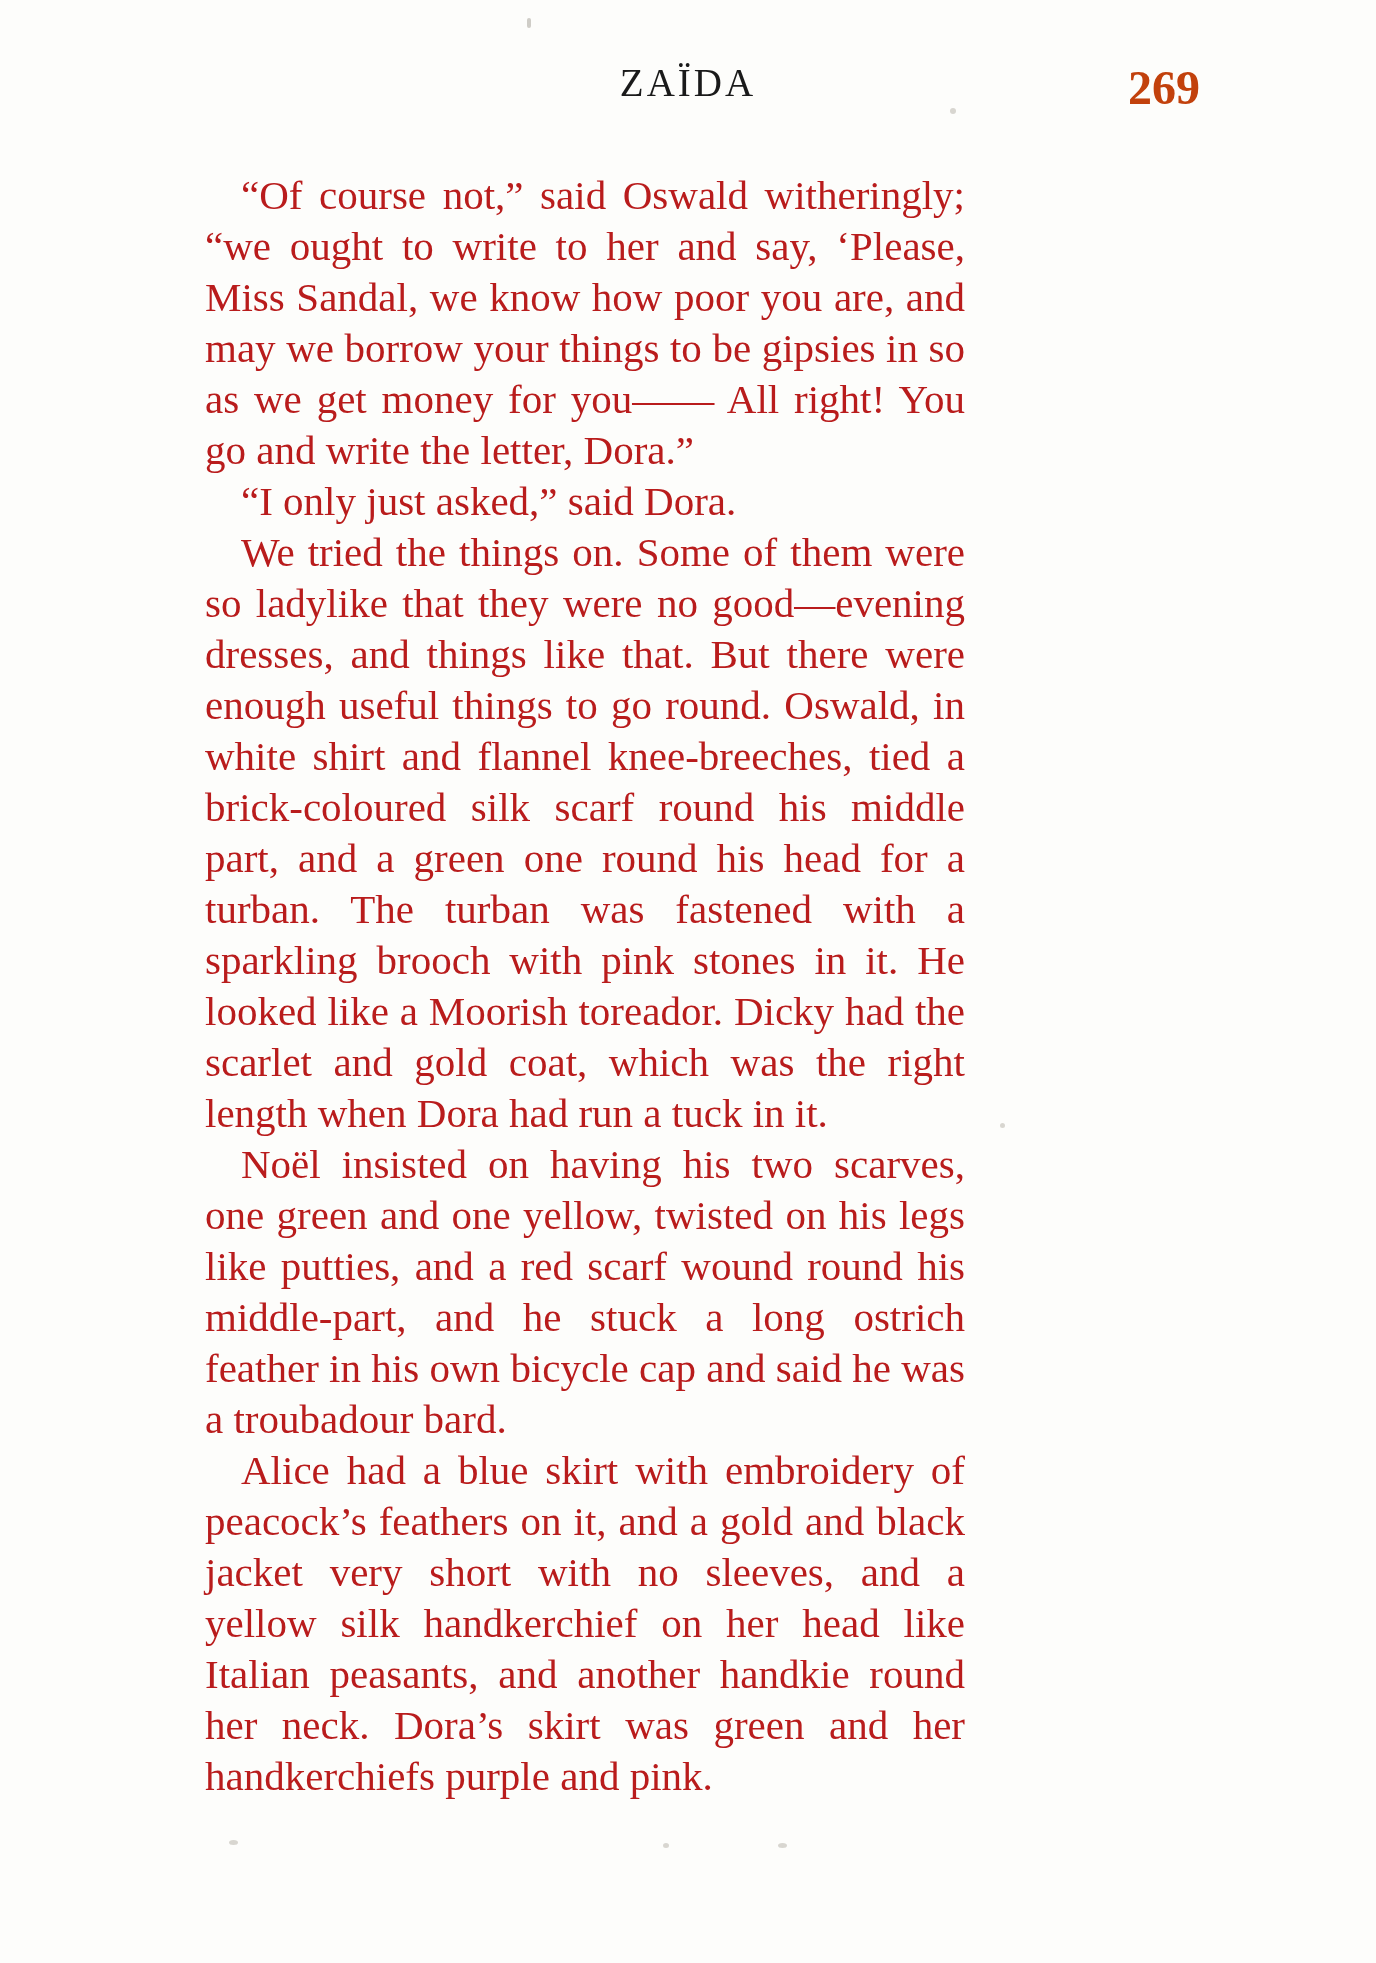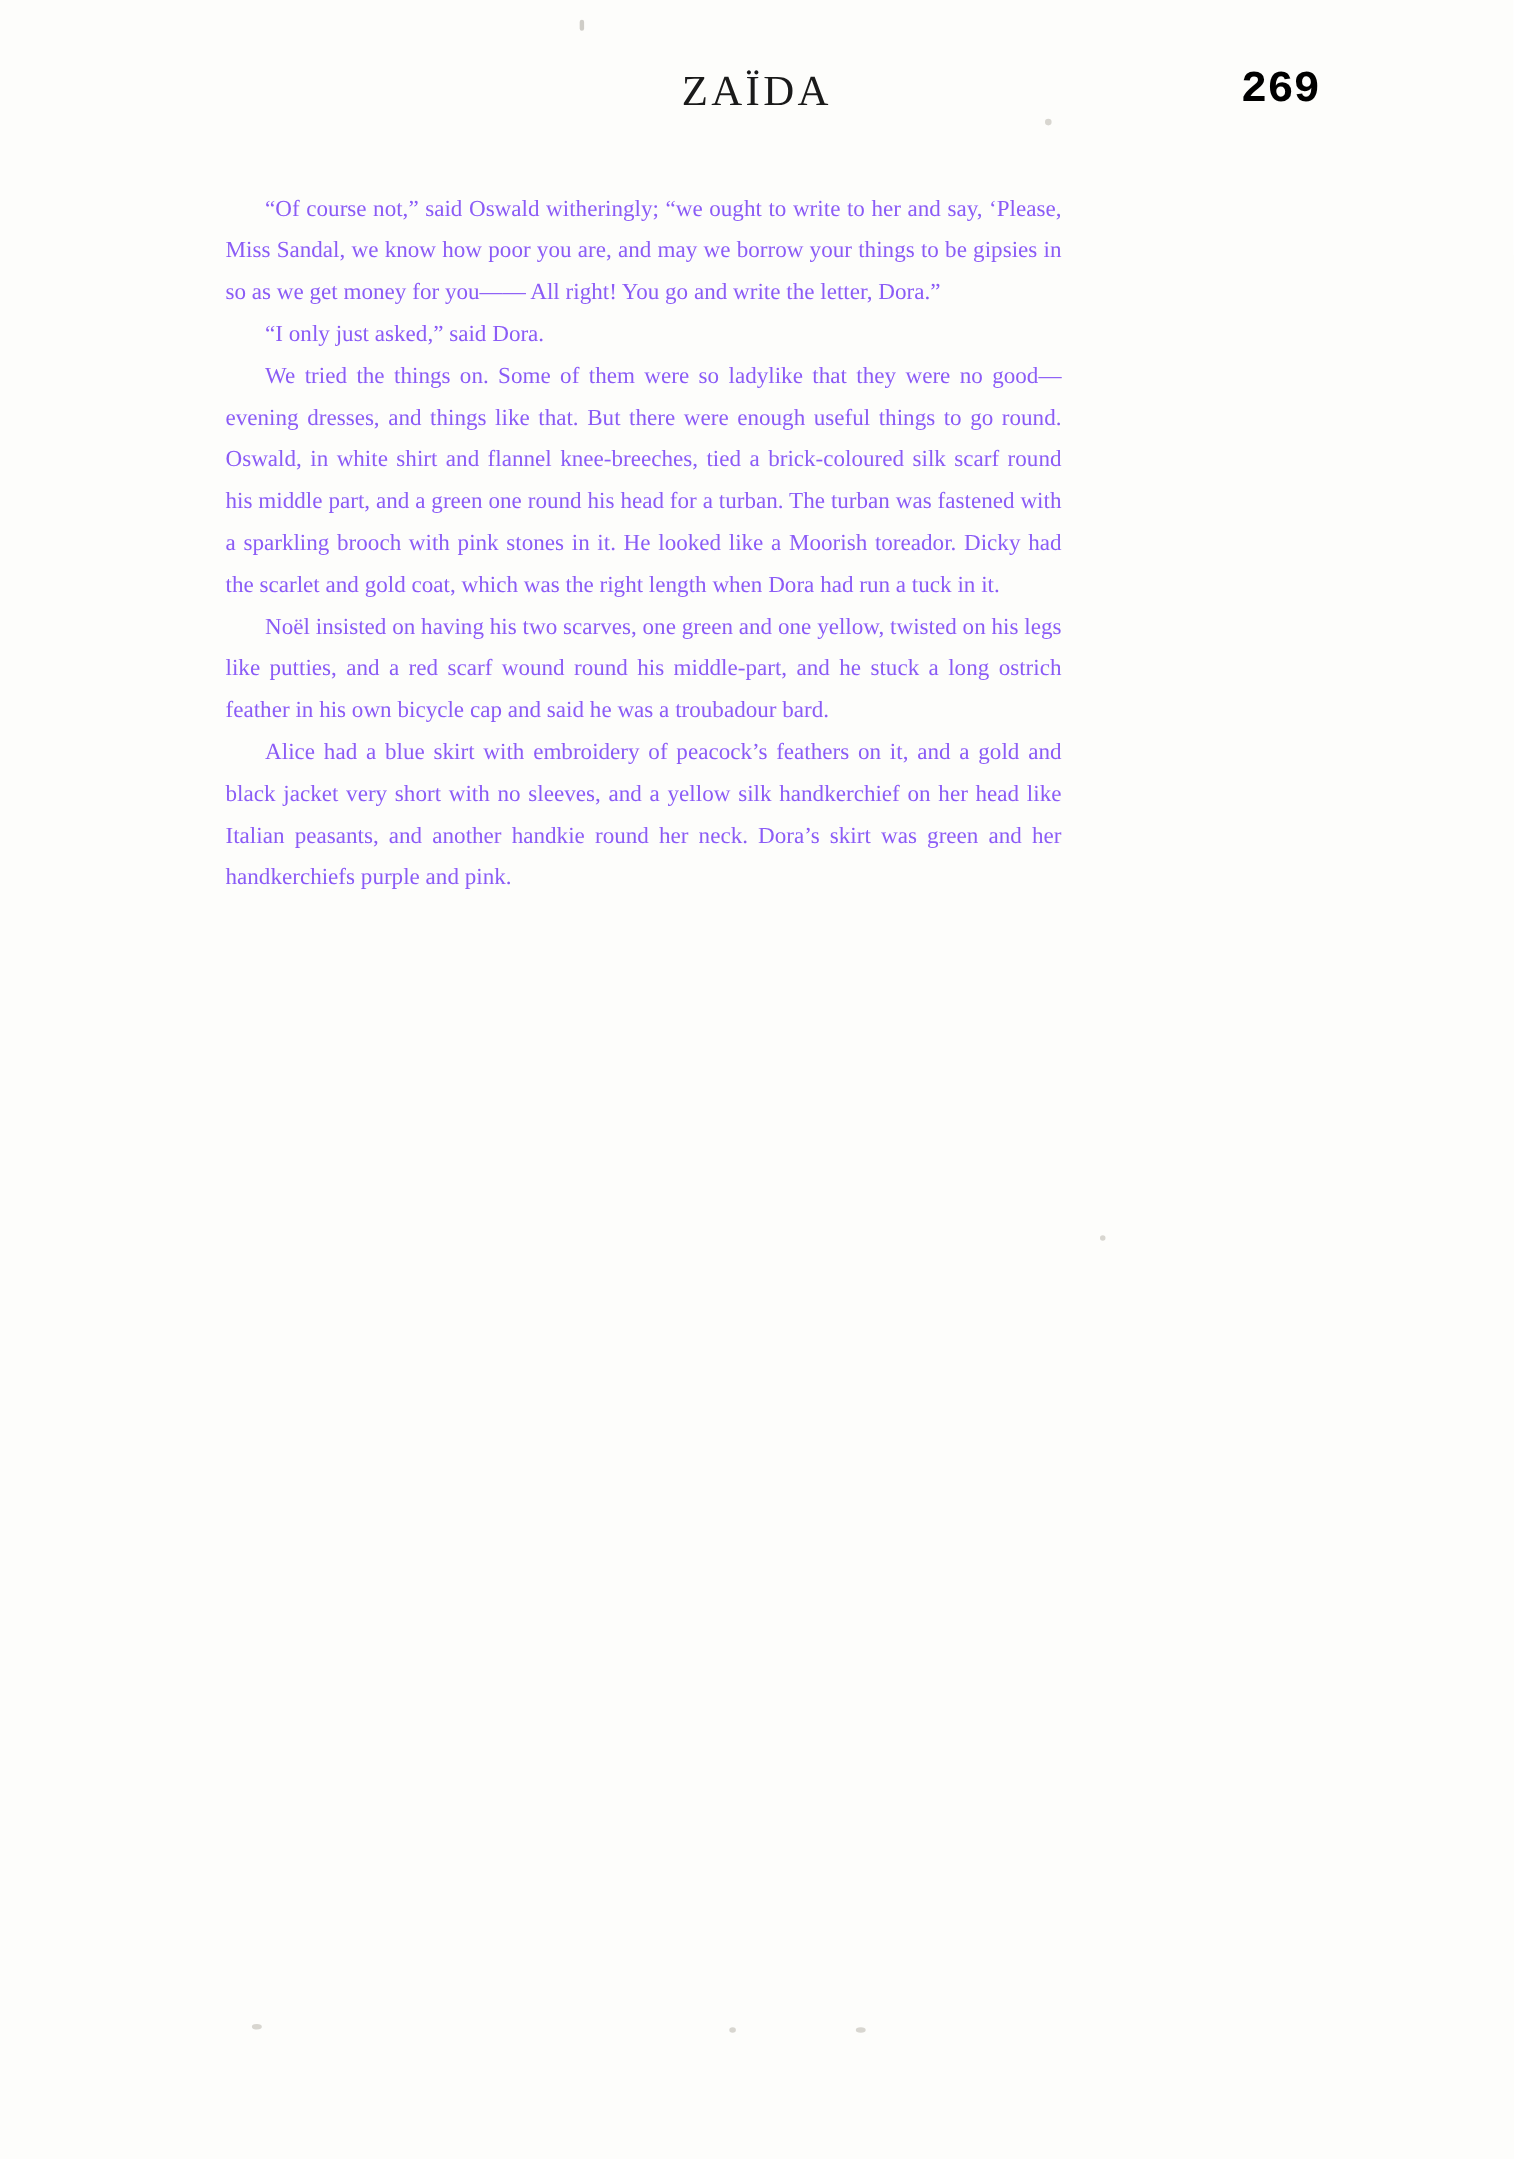--- a/index.html
+++ b/index.html
@@ -38,34 +38,34 @@
     font-family: "Liberation Serif", serif;
     font-size: 39px;
     letter-spacing: 3px;
     color: #1a1a1a;
     font-weight: 400;
   }
   .folio {
     position: absolute;
     right: 0;
     top: 0;
-    font-family: Liberation Mono, monospace;
-    font-size: 40px;
+    font-family: Liberation Serif, serif;
+    font-size: 48px;
     font-weight: 700;
-    color: #000000;
+    color: #c2410c;
   }
   .body-text {
     position: absolute;
     left: 205px;
     top: 170px;
     width: 760px;
     font-family: "Liberation Serif", serif;
-    font-size: 21px;
-    line-height: 38px;
-    color: #8b5cf6;
+    font-size: 41px;
+    line-height: 51px;
+    color: #b91c1c;
     text-align: justify;
   }
   .para {
     margin: 0;
     text-indent: 36px;
     text-align: justify;
     text-justify: inter-word;
   }
   .para + .para {
     margin-top: 0;

